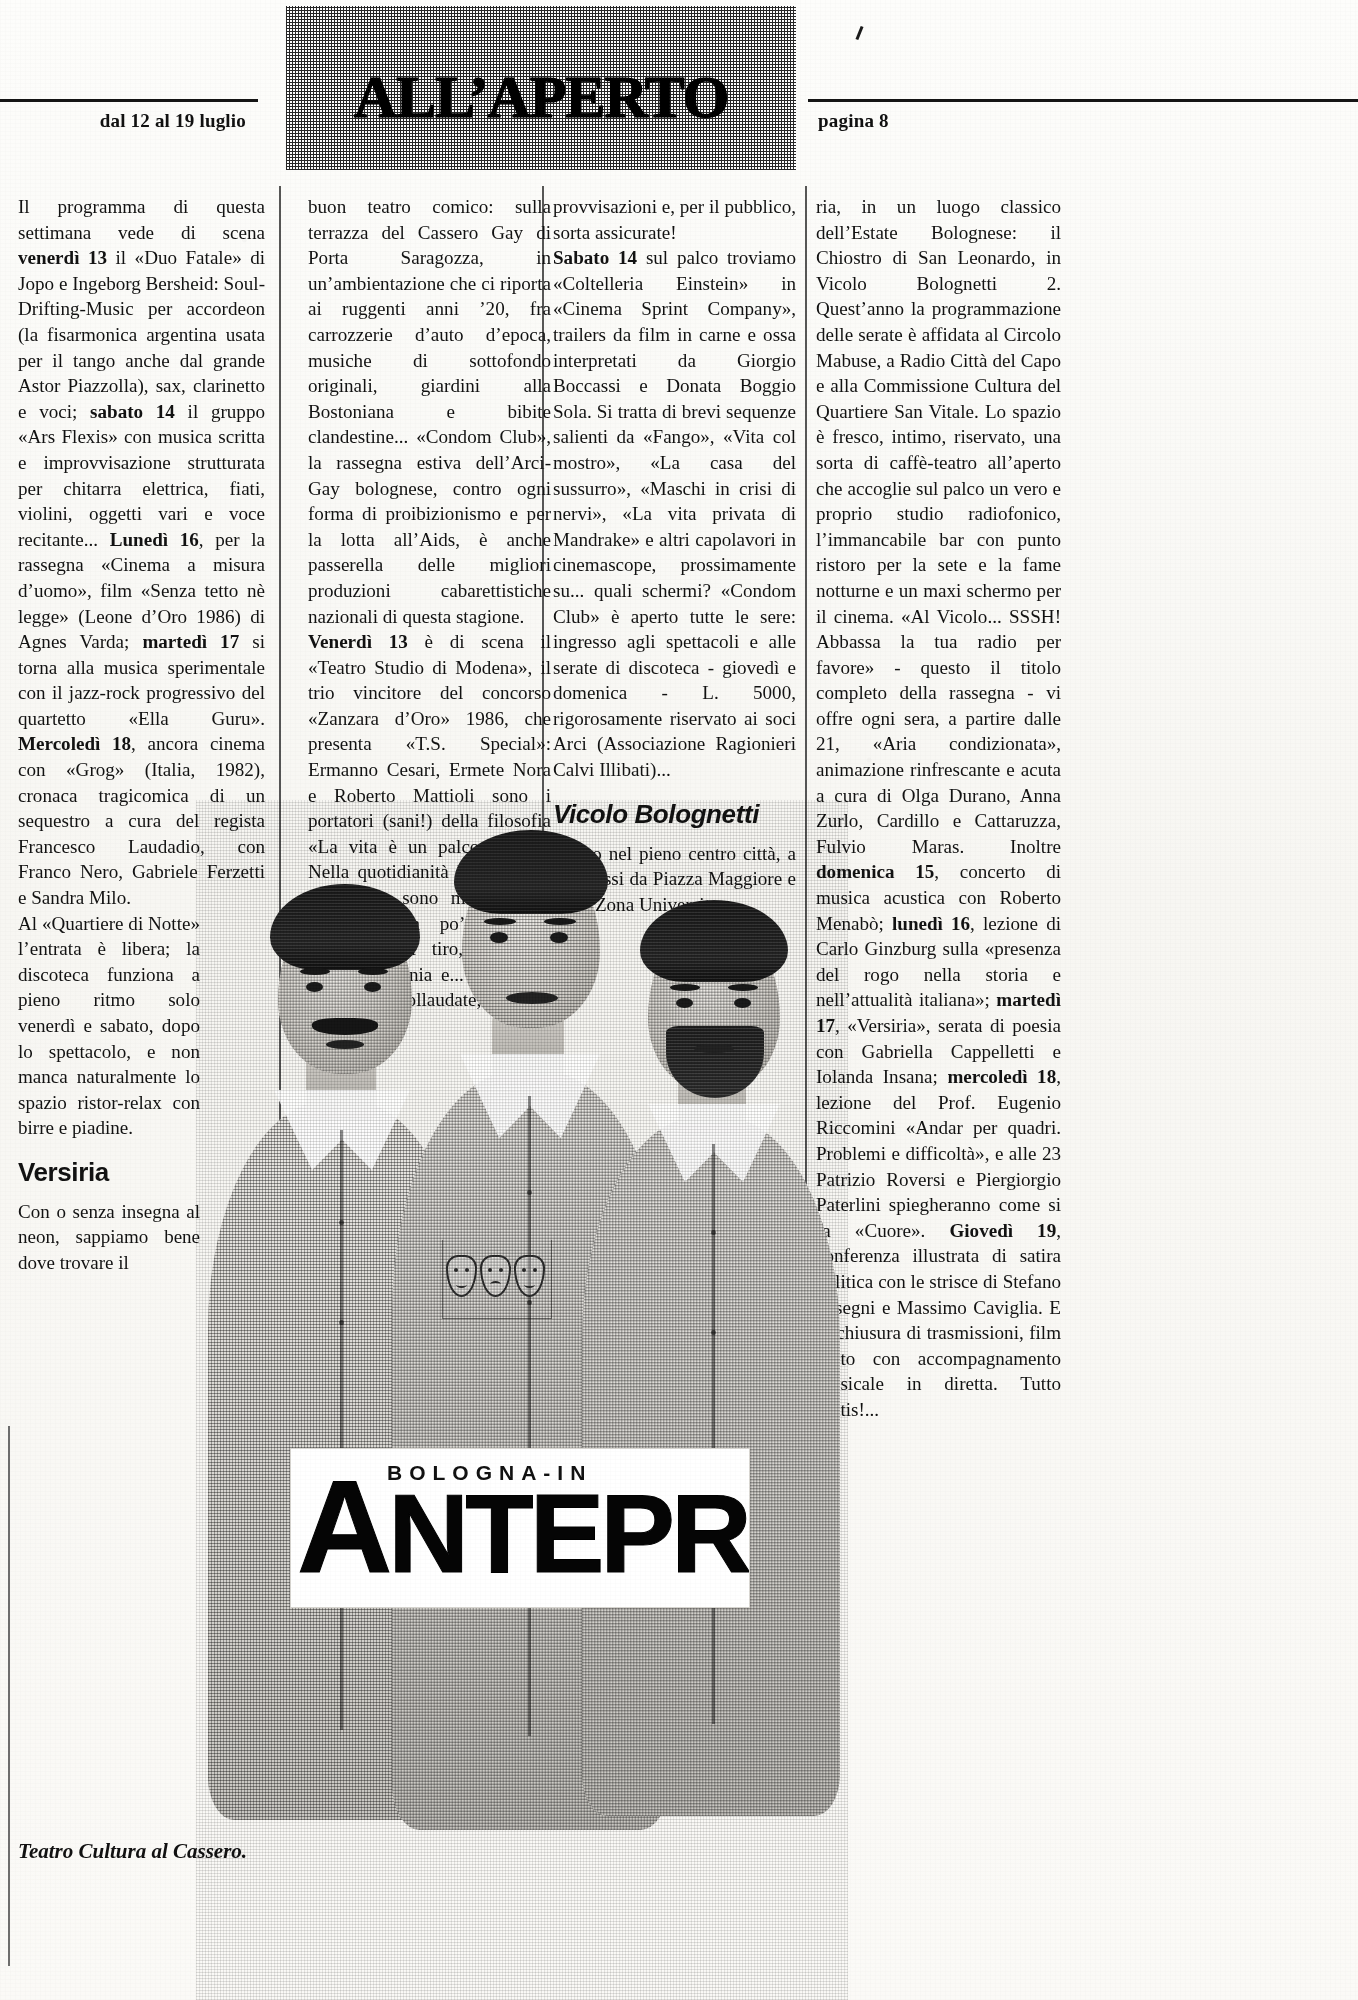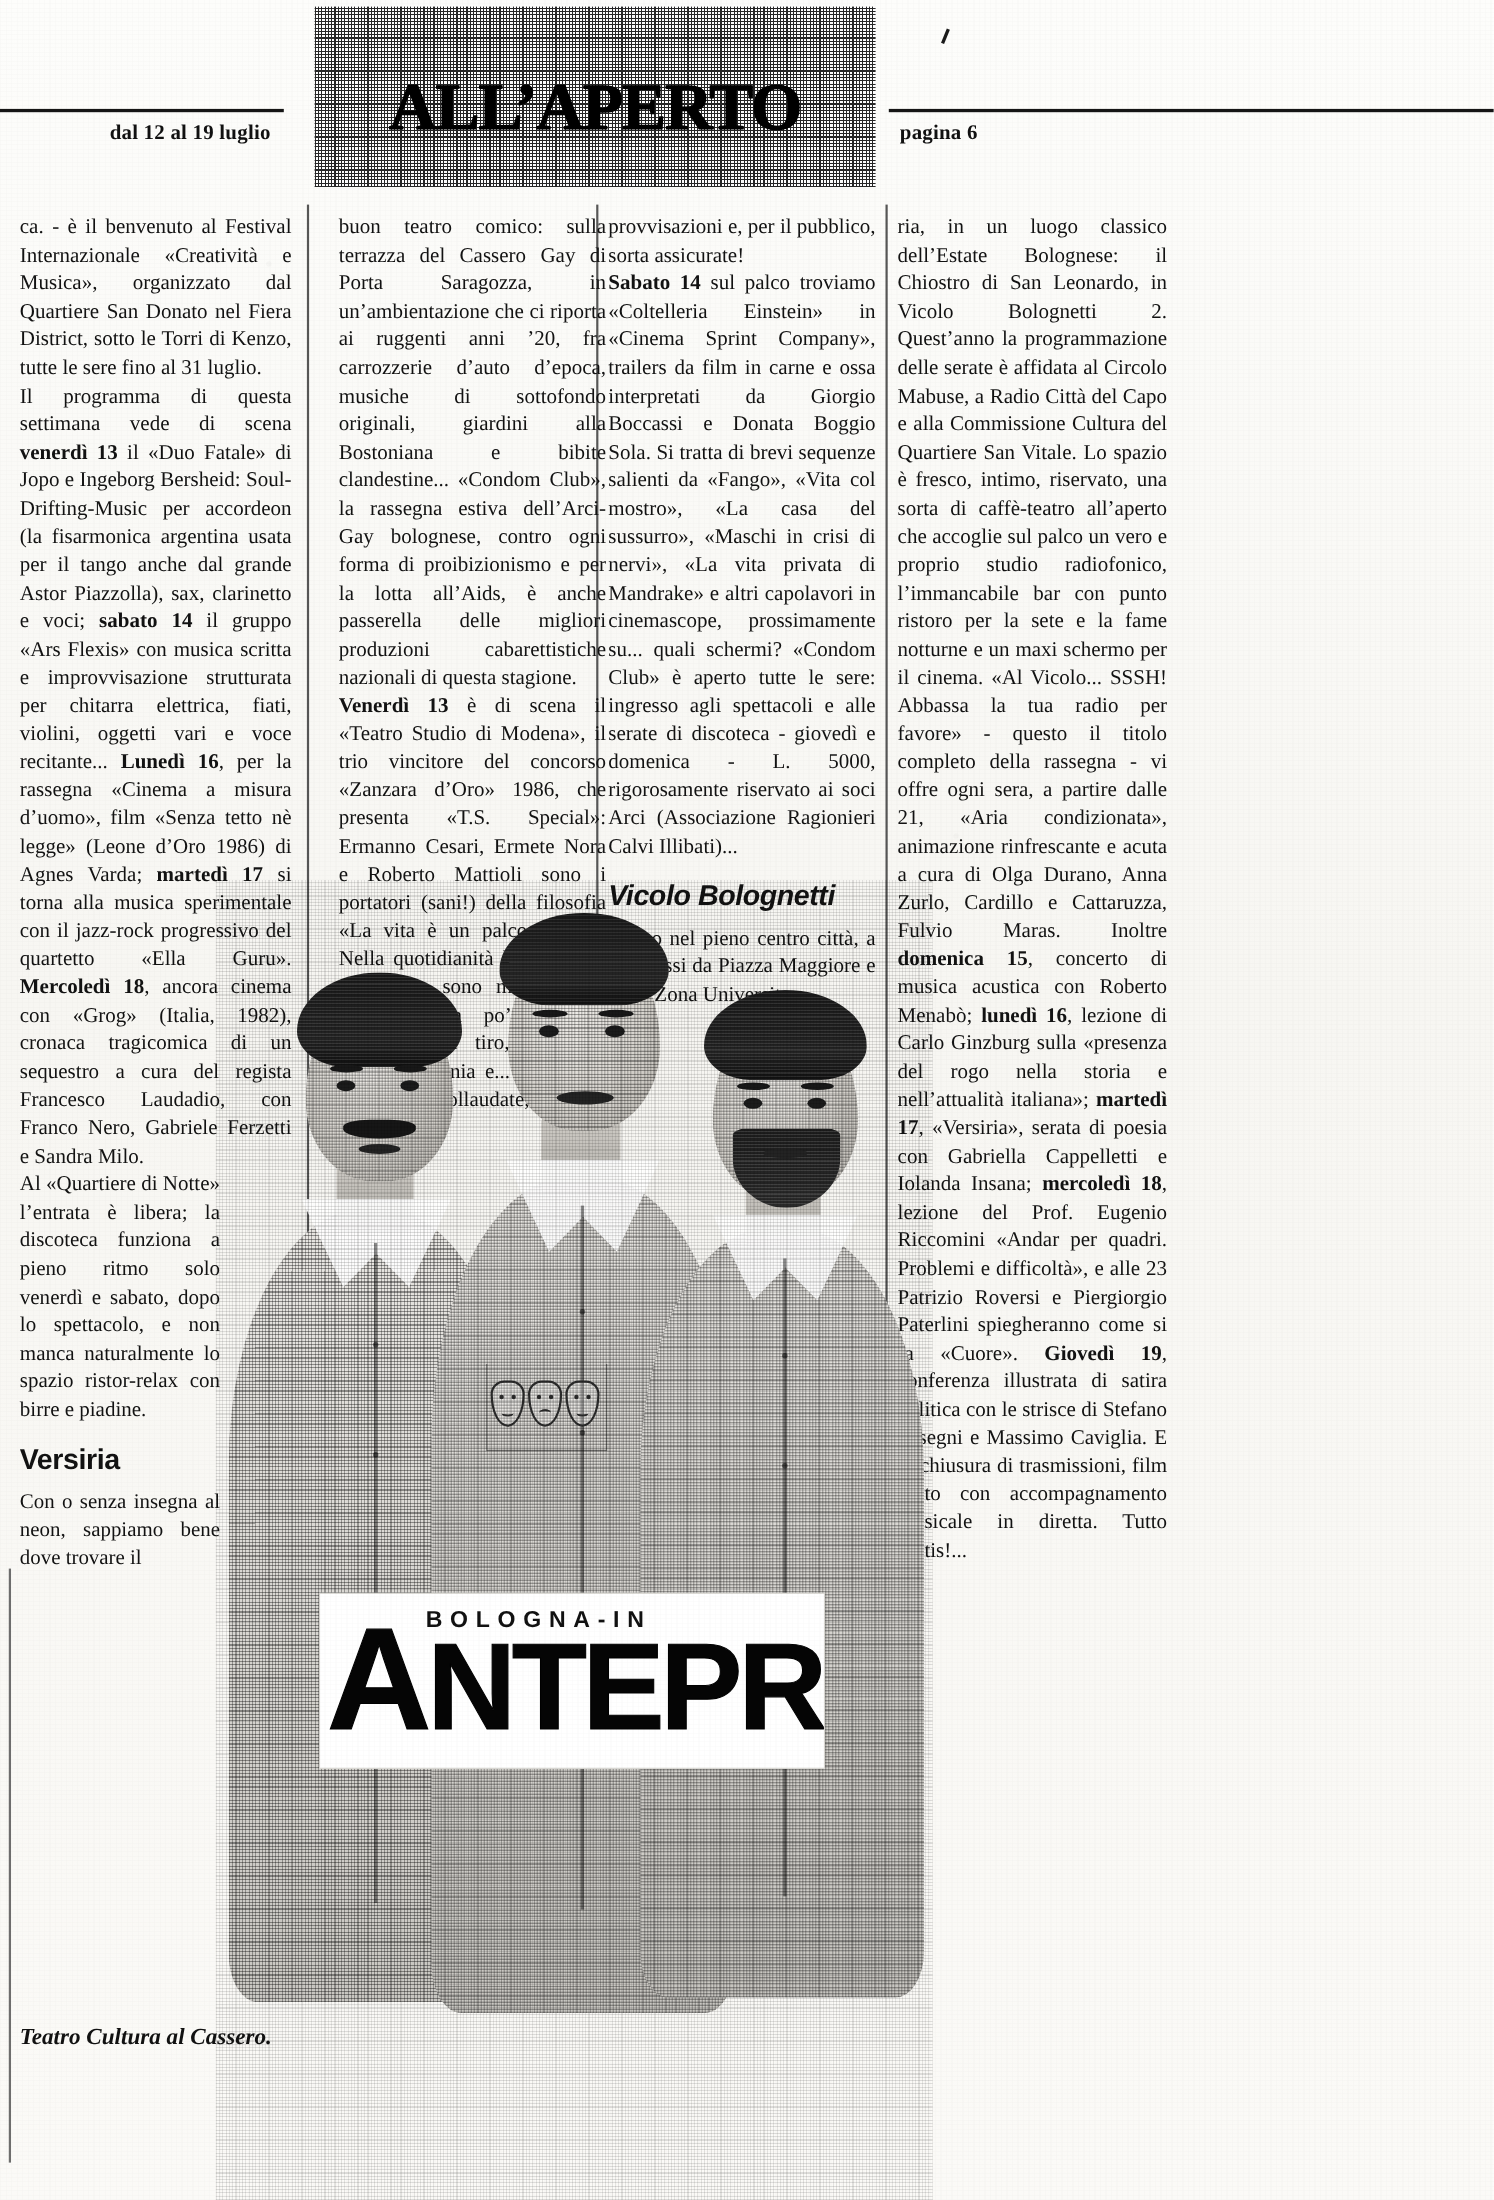--- a/index.html
+++ b/index.html
@@ -209,32 +209,31 @@
 
 <div id="page">
 
   <div class="masthead">
     <div class="mast-screen"></div>
     <div class="mast-title">ALL’APERTO</div>
     <div class="mast-left-rule"></div>
     <div class="mast-right-rule"></div>
     <div class="mast-tick"></div>
     <div class="mast-date">dal 12 al 19 luglio</div>
-    <div class="mast-page">pagina 6</div>
+    <div class="mast-page">pagina 8</div>
   </div>
 
   <div class="cols">
 
     <div class="rule-v r1"></div>
     <div class="rule-v r2"></div>
     <div class="rule-v r3"></div>
     <div class="rule-v rl"></div>
 
     <div class="col" id="col1">
-      <p>ca. - è il benvenuto al Festival Internazionale «Creatività e Musica», organizzato dal Quartiere San Donato nel Fiera District, sotto le Torri di Kenzo, tutte le sere fino al 31 luglio.</p>
       <p><span>Il programma di questa settimana vede di scena </span><b>venerdì 13</b><span> il «Duo Fatale» di Jopo e Ingeborg Bersheid: Soul-Drifting-Music per accordeon (la fisarmonica argentina usata per il tango anche dal grande Astor Piazzolla), sax, clarinetto e voci; </span><b>sabato 14</b><span> il gruppo «Ars Flexis» con musica scritta e improvvisazione strutturata per chitarra elettrica, fiati, violini, oggetti vari e voce recitante... </span><b>Lunedì 16</b><span>, per la rassegna «Cinema a misura d’uomo», film «Senza tetto nè legge» (Leone d’Oro 1986) di Agnes Varda; </span><b>martedì 17</b><span> si torna alla musica sperimentale con il jazz-rock progressivo del quartetto «Ella Guru». </span><b>Mercoledì 18</b><span>, ancora cinema con «Grog» (Italia, 1982), cronaca tragicomica di un sequestro a cura del regista Francesco Laudadio, con Franco Nero, Gabriele Ferzetti e Sandra Milo.</span></p>
       <p class="narrow">Al «Quartiere di Notte» l’entrata è libera; la discoteca funziona a pieno ritmo solo venerdì e sabato, dopo lo spettacolo, e non manca naturalmente lo spazio ristor-relax con birre e piadine.</p>
       <div class="sec-head">Versiria</div>
       <p class="narrow lead-small">Con o senza insegna al neon, sappiamo bene dove trovare il</p>
     </div>
 
     <div class="col" id="col2">
       <p>buon teatro comico: sulla terrazza del Cassero Gay di Porta Saragozza, in un’ambientazione che ci riporta ai ruggenti anni ’20, fra carrozzerie d’auto d’epoca, musiche di sottofondo originali, giardini alla Bostoniana e bibite clandestine... «Condom Club», la rassegna estiva dell’Arci-Gay bolognese, contro ogni forma di proibizionismo e per la lotta all’Aids, è anche passerella delle migliori produzioni cabarettistiche nazionali di questa stagione.</p>
       <p><b>Venerdì 13</b><span> è di scena il «Teatro Studio di Modena», il trio vincitore del concorso «Zanzara d’Oro» 1986, che presenta «T.S. Special»: Ermanno Cesari, Ermete Nora e Roberto Mattioli sono i portatori (sani!) della filosofia «La vita è un palcoscenico». Nella quotidianità le occasioni per ridere sono molte, basta esercitare un po’ l’occhio, correggere il tiro, osservare tutto con ironia e... il gioco è fatto! Gags collaudate, im-</span></p>
     </div>

